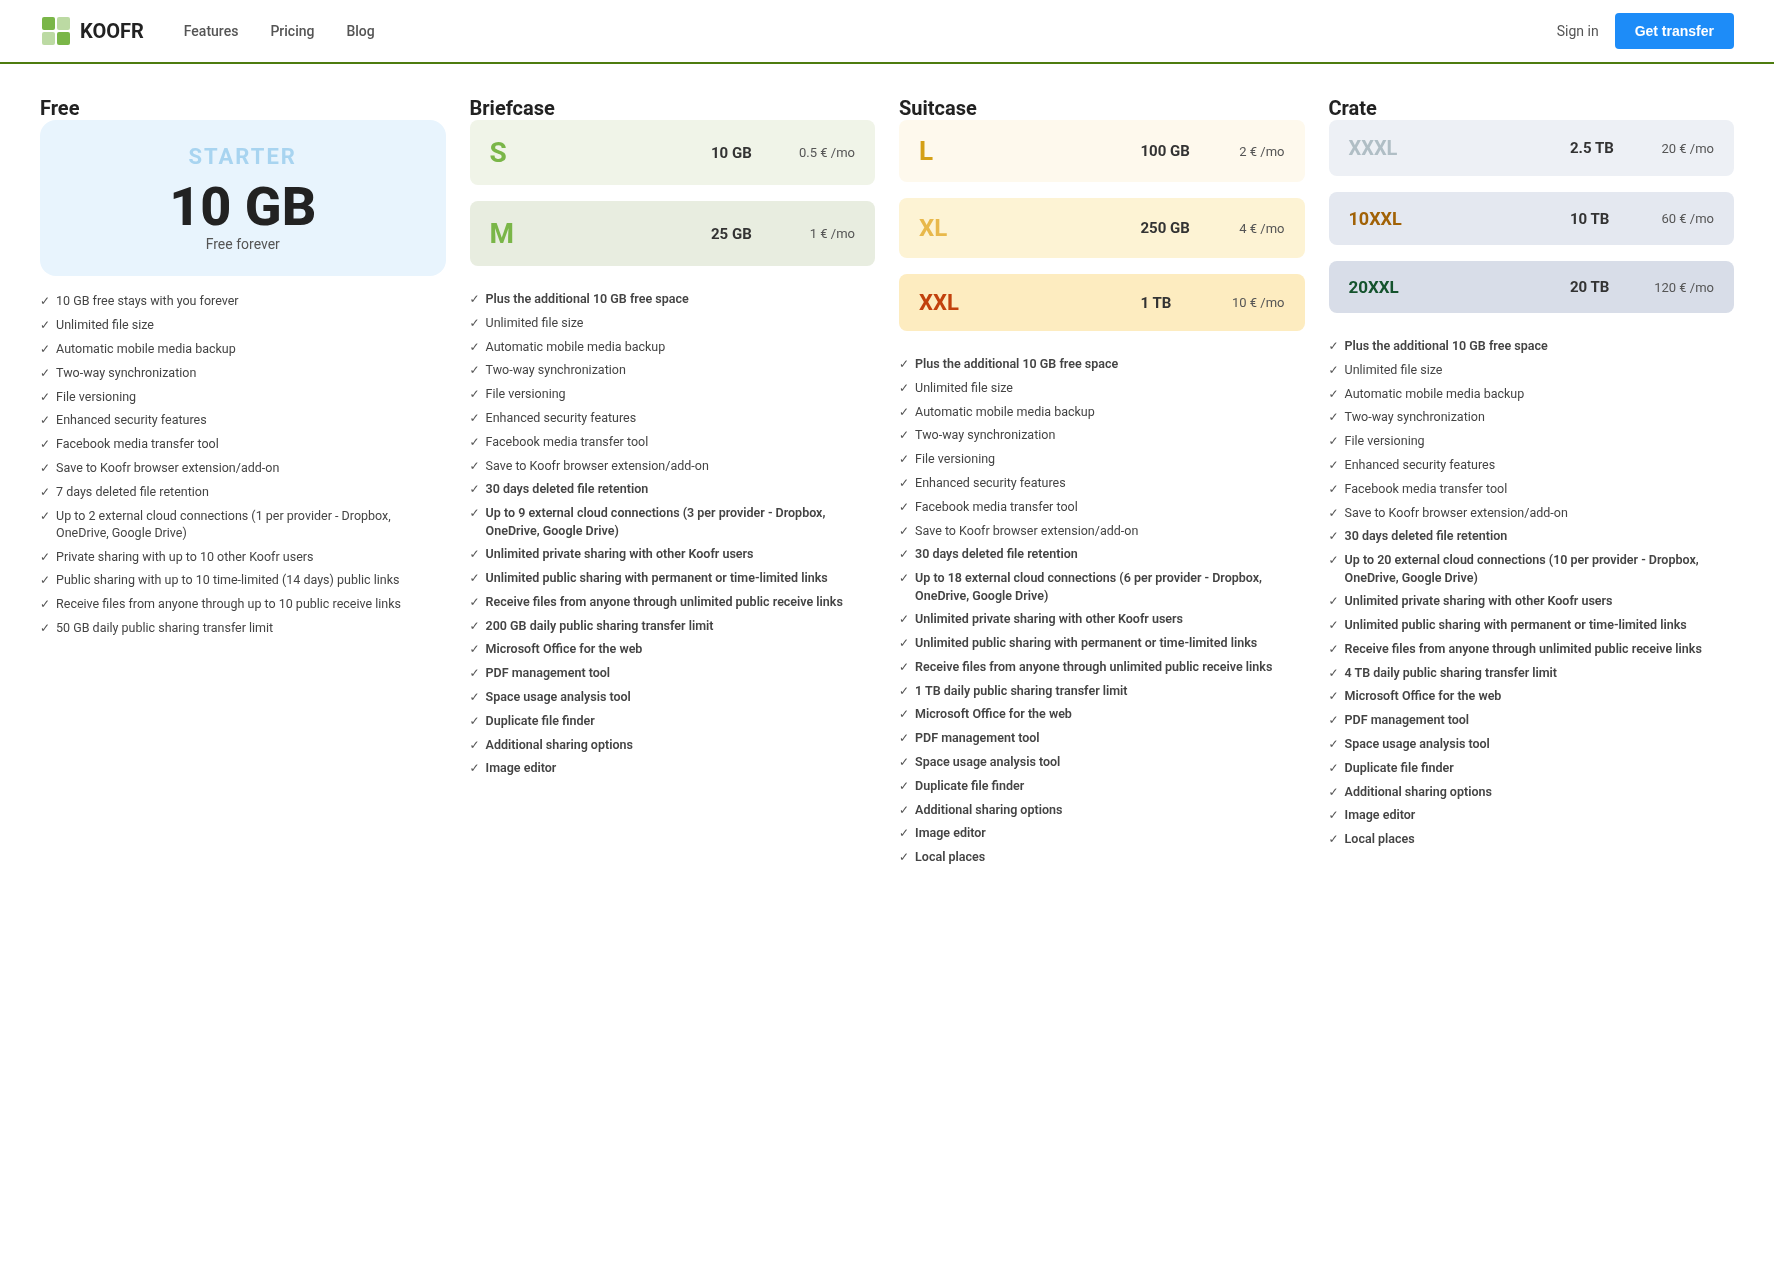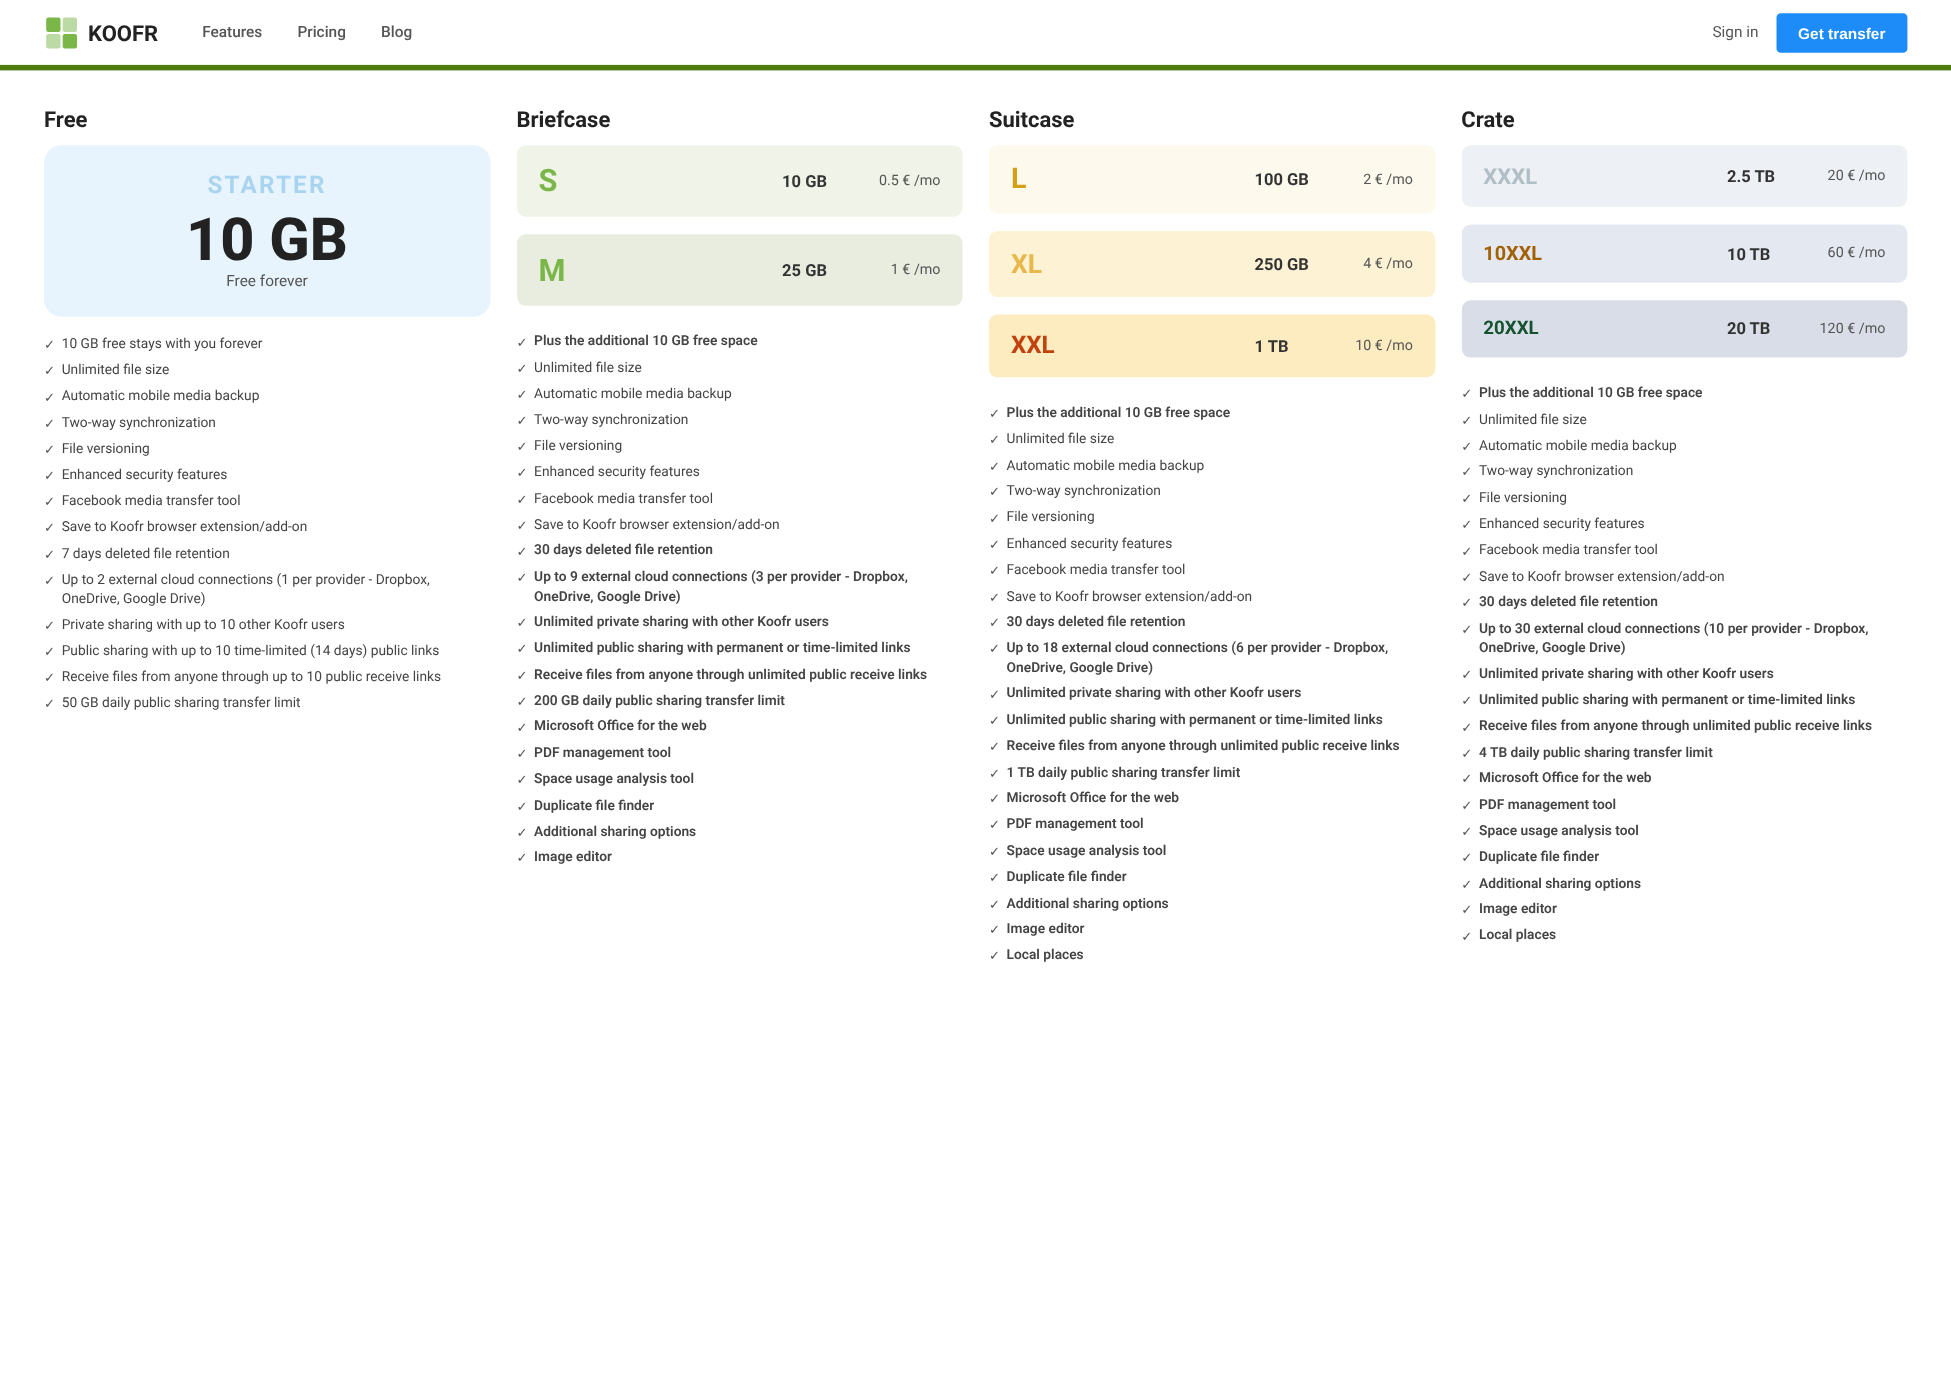--- a/index.html
+++ b/index.html
@@ -1,36 +1,36 @@
 <!DOCTYPE html>
 <html><head>
   <meta charset="utf-8">
   <style>
     * { box-sizing: border-box; margin: 0; padding: 0; }
     body { font-family: -apple-system, BlinkMacSystemFont, 'Segoe UI', Roboto, sans-serif; background: #fff; color: #333; font-size: 13px; }
 
     
-    .header { display: flex; align-items: center; padding: 0 40px; height: 64px; border-bottom: 5px solid #4d7c0f; }
+    .header { display: flex; align-items: center; padding: 0 40px; height: 64px; border-bottom: 2px solid #4d7c0f; }
     .logo { display: flex; align-items: center; gap: 8px; font-size: 20px; font-weight: 700; color: #222; margin-right: 40px; }
     .logo-icon { width: 32px; height: 32px; }
     .nav { display: flex; gap: 32px; }
     .nav a { text-decoration: none; color: #555; font-size: 14px; font-weight: 500; }
     .header-right { margin-left: auto; display: flex; align-items: center; gap: 16px; }
     .sign-in { color: #555; font-size: 14px; cursor: pointer; text-decoration: none; }
     .get-started-btn { background: #1d8cf8; color: #fff; border: none; border-radius: 4px; padding: 10px 20px; font-size: 14px; font-weight: 600; cursor: pointer; }
 
     
     .main { padding: 32px 40px; }
 
     
     .plans-grid { display: grid; grid-template-columns: repeat(4, 1fr); gap: 24px; }
 
     .plan-column { display: flex; flex-direction: column; }
 
-    .plan-title { font-size: 20px; font-weight: 700; color: #222; margin-bottom: 12px; }
+    .plan-title { font-size: 20px; font-weight: 700; color: #222; }
 
     
     .free-card { background: #e8f4fd; border-radius: 16px; padding: 24px; text-align: center; margin-bottom: 0; }
     .free-starter-label { color: #a8d4f0; font-size: 22px; font-weight: 700; letter-spacing: 2px; margin-bottom: 8px; }
     .free-sub { font-size: 14px; color: #555; }
 
     
     .briefcase-card { border-radius: 8px; padding: 16px 20px; display: flex; align-items: center; justify-content: space-between; margin-bottom: 8px; }
     .briefcase-card.s-card { background: #f0f4e8; }
     .briefcase-card.m-card { background: #e8ede0; }
@@ -434,21 +434,21 @@
         <div class="feature-item">
             <span class="check">✓</span>
             <span>Save to Koofr browser extension/add-on</span>
           </div>
         <div class="feature-item">
             <span class="check">✓</span>
             <span style="font-weight:600;">30 days deleted file retention</span>
           </div>
         <div class="feature-item">
             <span class="check">✓</span>
-            <span style="font-weight:600;">Up to 30 external cloud connections (10 per provider - Dropbox, OneDrive, Google Drive)</span>
+            <span style="font-weight:600;">Up to 20 external cloud connections (10 per provider - Dropbox, OneDrive, Google Drive)</span>
           </div>
         <div class="feature-item">
             <span class="check">✓</span>
             <span style="font-weight:600;">Unlimited private sharing with other Koofr users</span>
           </div>
         <div class="feature-item">
             <span class="check">✓</span>
             <span style="font-weight:600;">Unlimited public sharing with permanent or time-limited links</span>
           </div>
         <div class="feature-item">

